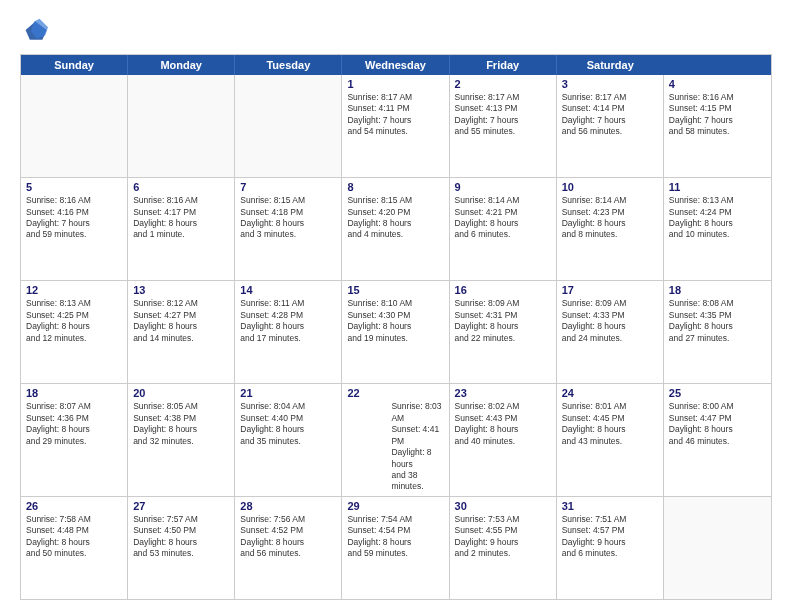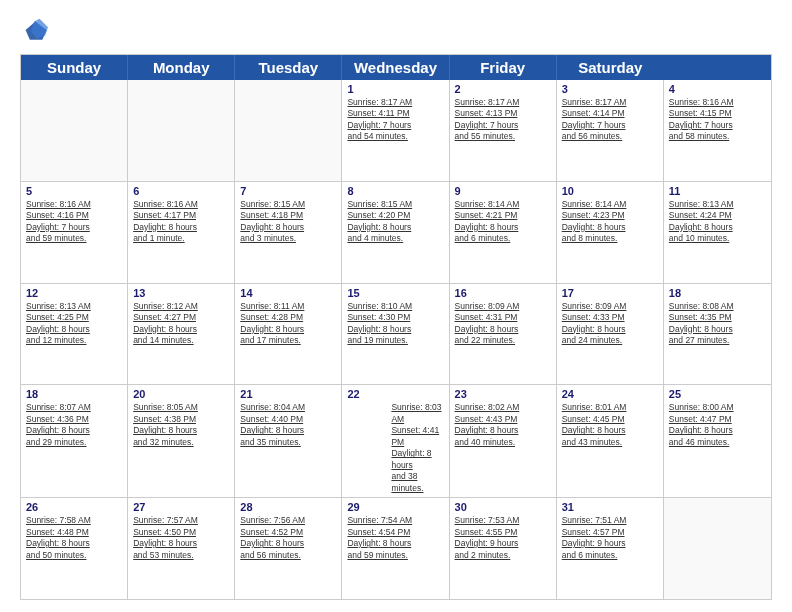--- a/index.html
+++ b/index.html
@@ -56,21 +56,21 @@
       flex-direction: column;
       border: 1px solid #ccc;
     }
     .day-headers {
       display: grid;
       grid-template-columns: repeat(7, 1fr);
       background: #2255a4;
     }
     .day-header {
       color: #fff;
-      font-size: 15px;
+      font-size: 11px;
       font-weight: bold;
       padding: 4px 6px;
       text-align: center;
       border-right: 1px solid #3a6bbf;
     }
     .day-header:last-child { border-right: none; text-align: center; }
     .weeks {
       flex: 1;
       display: flex;
       flex-direction: column;
@@ -96,21 +96,20 @@
     .day-number {
       font-size: 11px;
       font-weight: bold;
       color: #1a1a6e;
       margin-bottom: 2px;
     }
     .day-info {
       font-size: 8.5px;
       color: #333;
       line-height: 1.35;
-      text-decoration: underline;
     }
   </style>
 </head>
 <body>
 
 <div class="page">
   <div class="header">
     <div class="logo">
       <svg class="logo-icon" viewBox="0 0 40 40">
         <rect x="0" y="0" width="40" height="40" fill="white"></rect>

